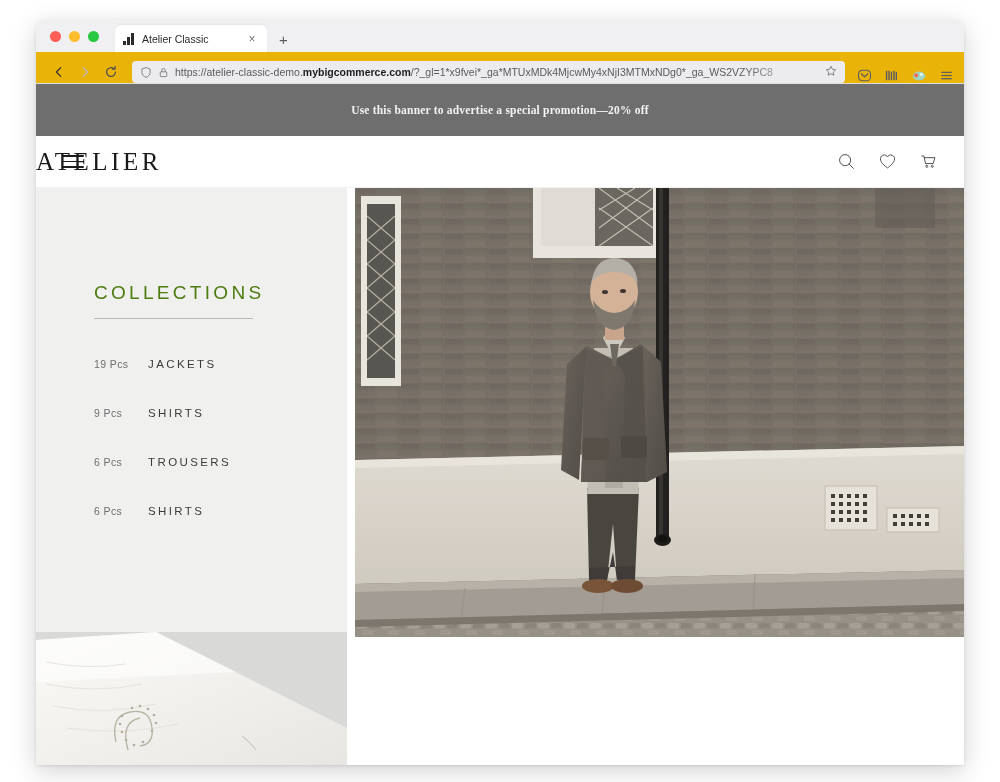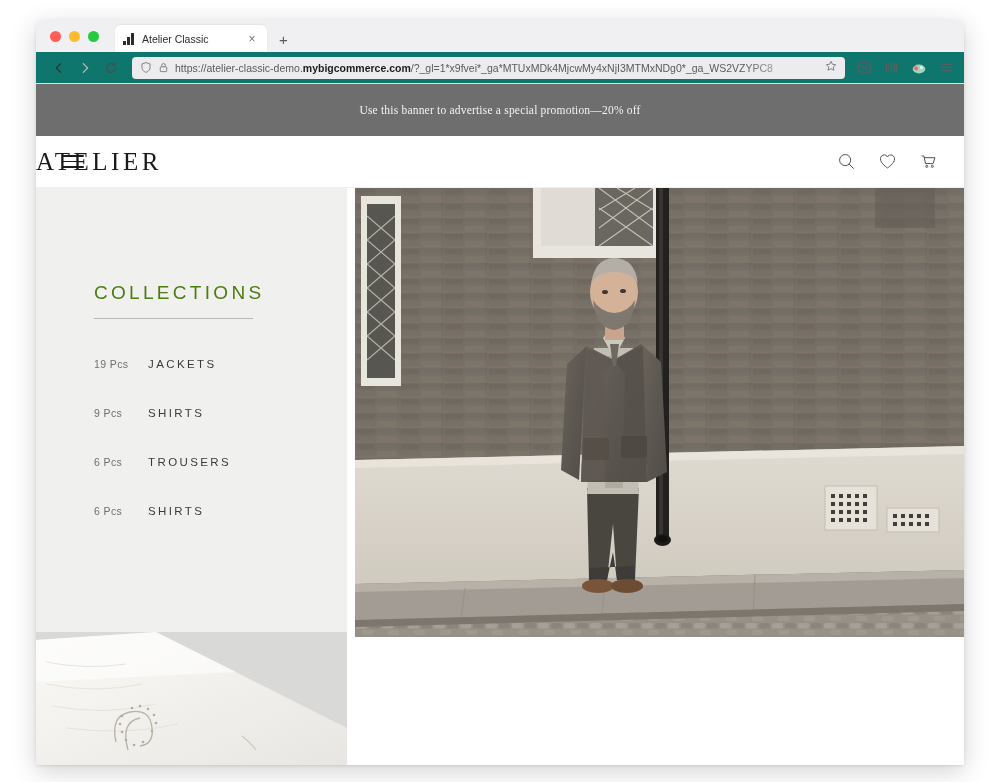--- a/index.html
+++ b/index.html
@@ -55,22 +55,22 @@
   .tab-close {
     font-size:12px; color:#76767a; line-height:1; flex:none;
     width:14px; text-align:center;
   }
   .newtab {
     font-size:15px; color:#5b5b5f; margin:0 0 5px 12px; line-height:1;
   }
 
   
   .navbar {
-    height:32px; background:#0f766e;
-    display:flex; align-items:center; gap:0; padding:0 10px;
+    height:32px; background:#eab308;
+    display:flex; align-items:flex-end; gap:0; padding:0 10px;
     border-bottom:1px solid #dededf;
   }
   .navbtn {
     width:26px; height:22px; display:flex; align-items:center; justify-content:center;
     color:#4b4b50; font-size:13px; line-height:1;
   }
   .navbtn.back { color:#2f2f33; }
   .navbtn.fwd  { color:#b9b9bd; }
 
   .urlbar {
@@ -97,21 +97,21 @@
     background:#ffffff; overflow:hidden;
   }
 
   
   .promo {
     height:52px; background:#6e6e6e;
     display:flex; align-items:center; justify-content:center;
   }
   .promo-text {
     font-family:"Liberation Serif", serif;
-    font-size:11.5px; color:#f3f3f3; font-weight:400;
+    font-size:11.5px; color:#f3f3f3; font-weight:700;
     letter-spacing:.2px;
   }
 
   
   .site-header {
     height:52px; background:#ffffff;
     display:flex; align-items:center; padding:0 26px;
     position:relative; border-bottom:1px solid #f0f0f0;
   }
   .burger { width:22px; display:flex; flex-direction:column; gap:4px; }

